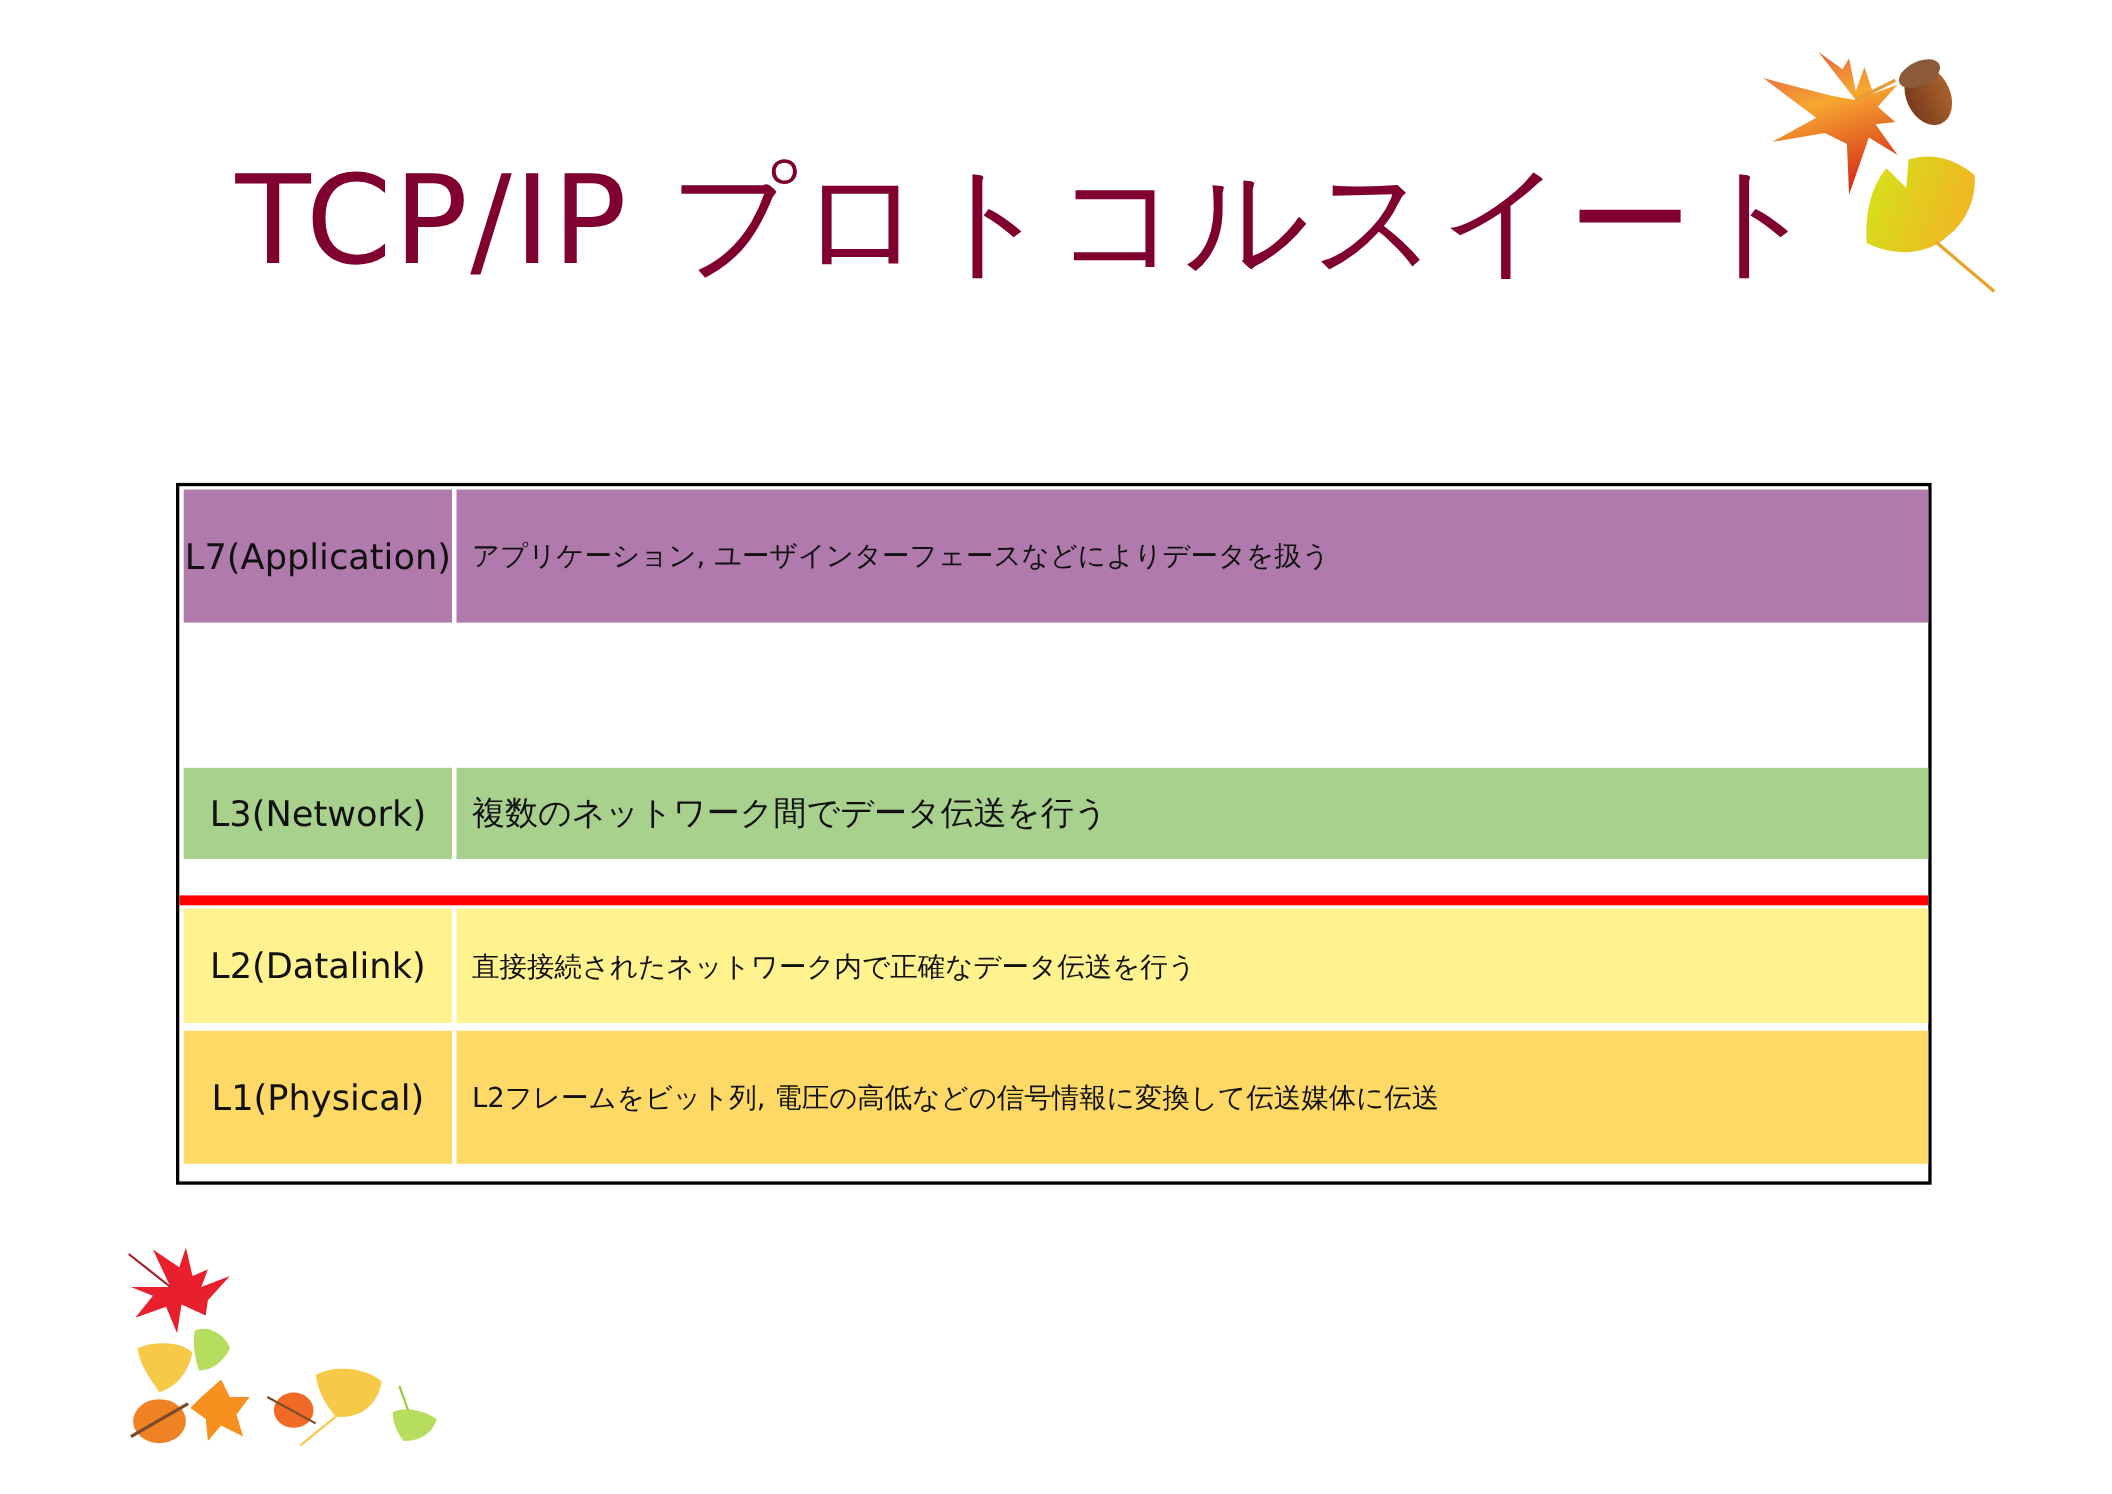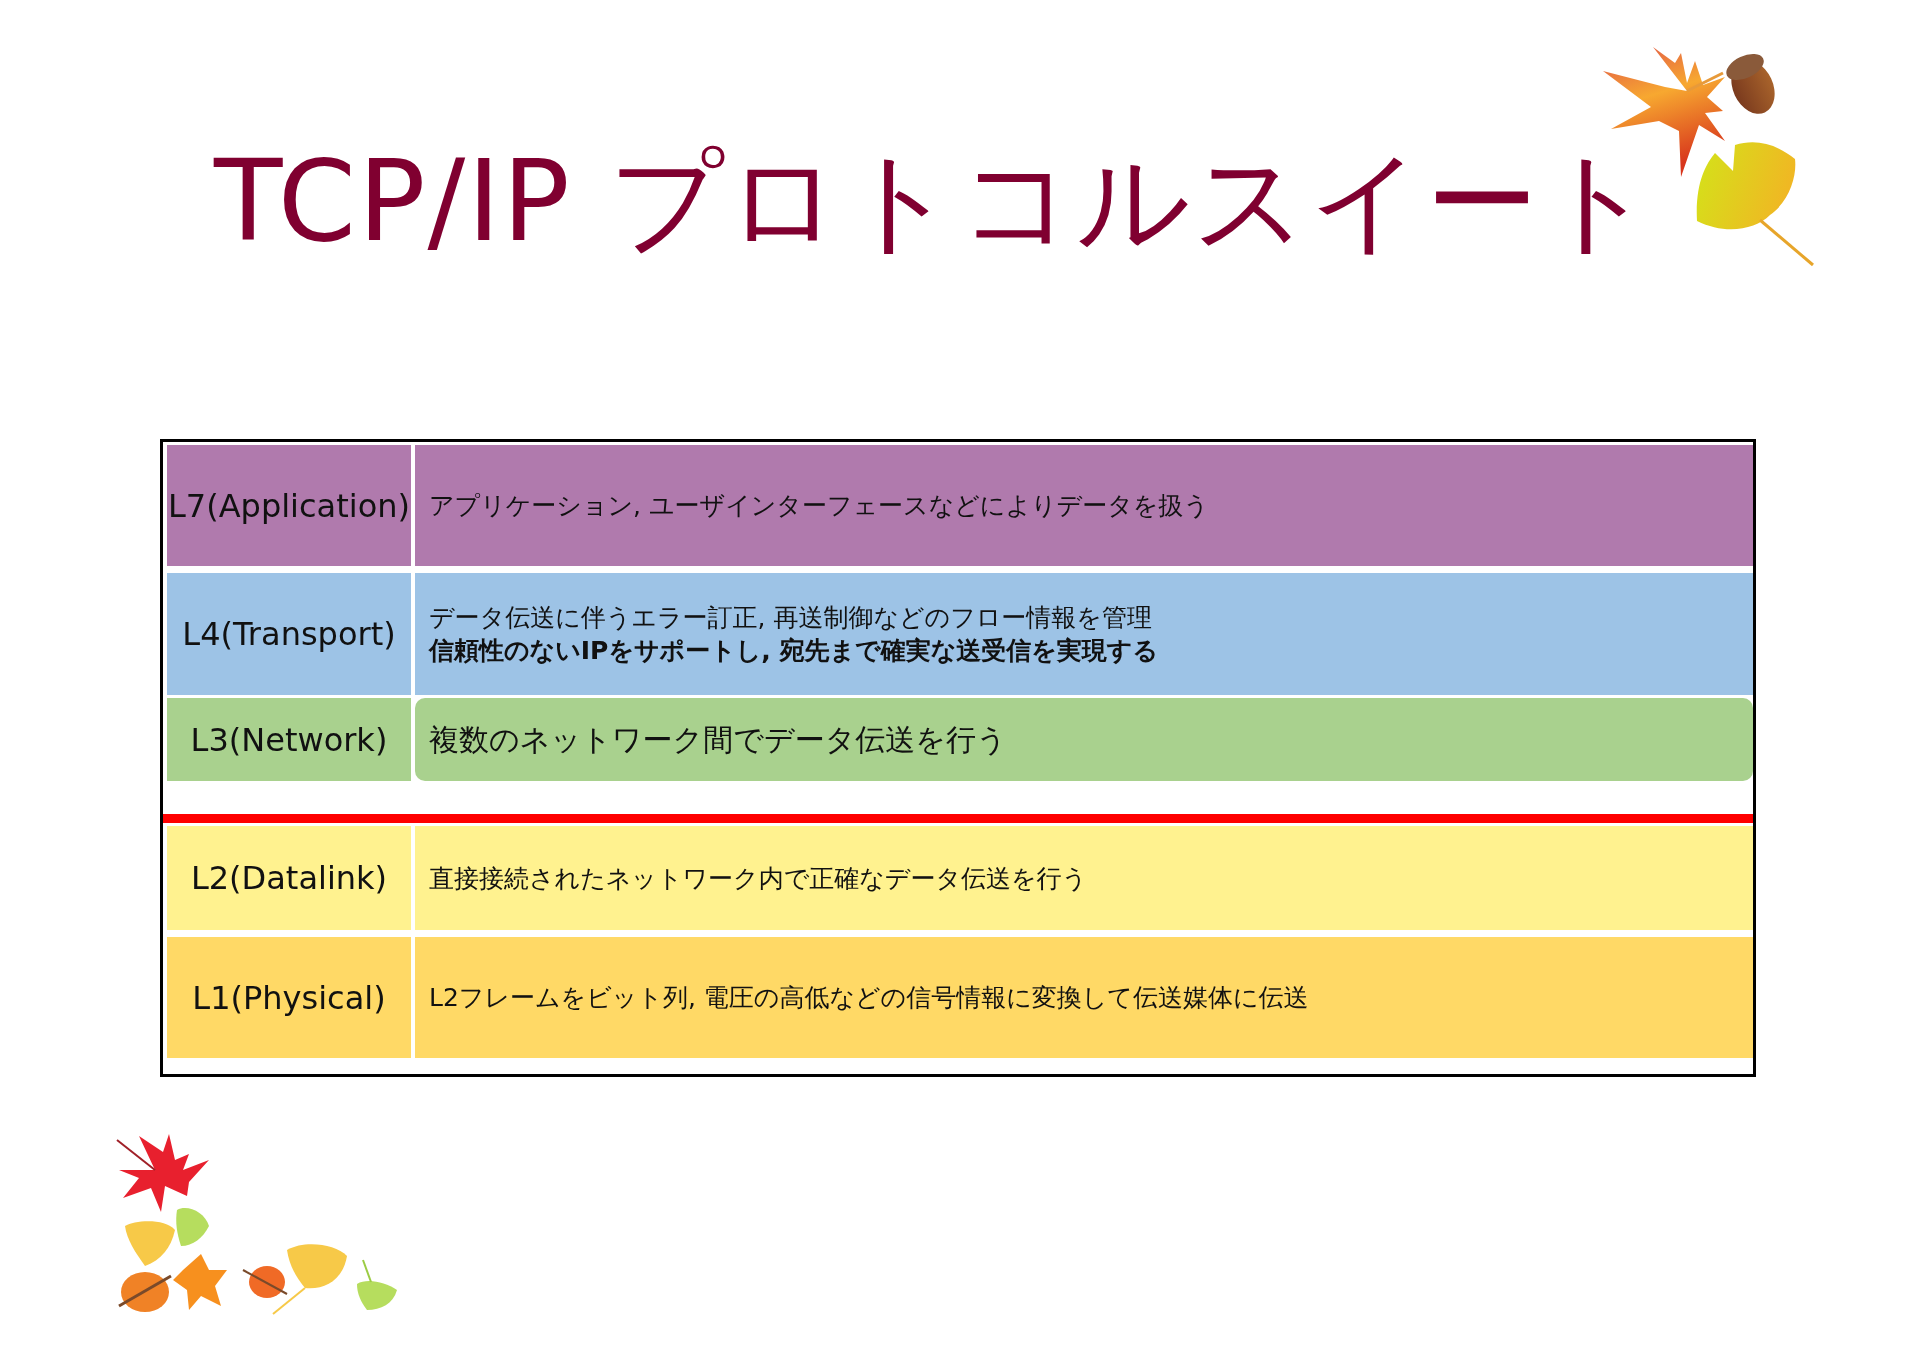--- a/index.html
+++ b/index.html
@@ -49,21 +49,21 @@
       flex: 1;
       height: 100%;
       display: flex; flex-direction: column;
       justify-content: center;
       padding-left: 14px;
       box-sizing: border-box;
       font-size: 25px; line-height: 33px;
       color: #111;
     }
     .cell-desc .bold { font-weight: bold; }
-    .cell-desc.big { font-size: 30px; border-radius: 10px; }
+    .cell-desc.big { font-size: 30px; }
     .red-line {
       position: absolute;
       left: 0px; top: 372px;
       width: 1590px; height: 9px;
       background: #ff0000;
     }
     .deco { position: absolute; }
   </style>
 </head>
 <body>
@@ -104,30 +104,20 @@
   <div class="row" style="top:3px;height:121px;">
     <div class="cell-label" style="background:#b07aad;">
       <span>L7</span>
       <span>(Application)</span>
     </div>
     <div class="cell-desc" style="background:#b07aad;">
       <span>アプリケーション, ユーザインターフェースなどによりデータを扱う</span>
     </div>
   </div>
 
-  <div class="row" style="top:131px;height:122px;">
-    <div class="cell-label" style="background:#9dc3e6;">
-      <span>L4</span>
-      <span>(Transport)</span>
-    </div>
-    <div class="cell-desc" style="background:#9dc3e6;">
-      <span>データ伝送に伴うエラー訂正, 再送制御などのフロー情報を管理</span>
-      <span class="bold">信頼性のないIPをサポートし, 宛先まで確実な送受信を実現する</span>
-    </div>
-  </div>
 
   <div class="row" style="top:256px;height:83px;">
     <div class="cell-label" style="background:#a9d18e;">
       <span>L3</span>
       <span>(Network)</span>
     </div>
     <div class="cell-desc big" style="background:#a9d18e;">
       <span>複数のネットワーク間でデータ伝送を行う</span>
     </div>
   </div>

